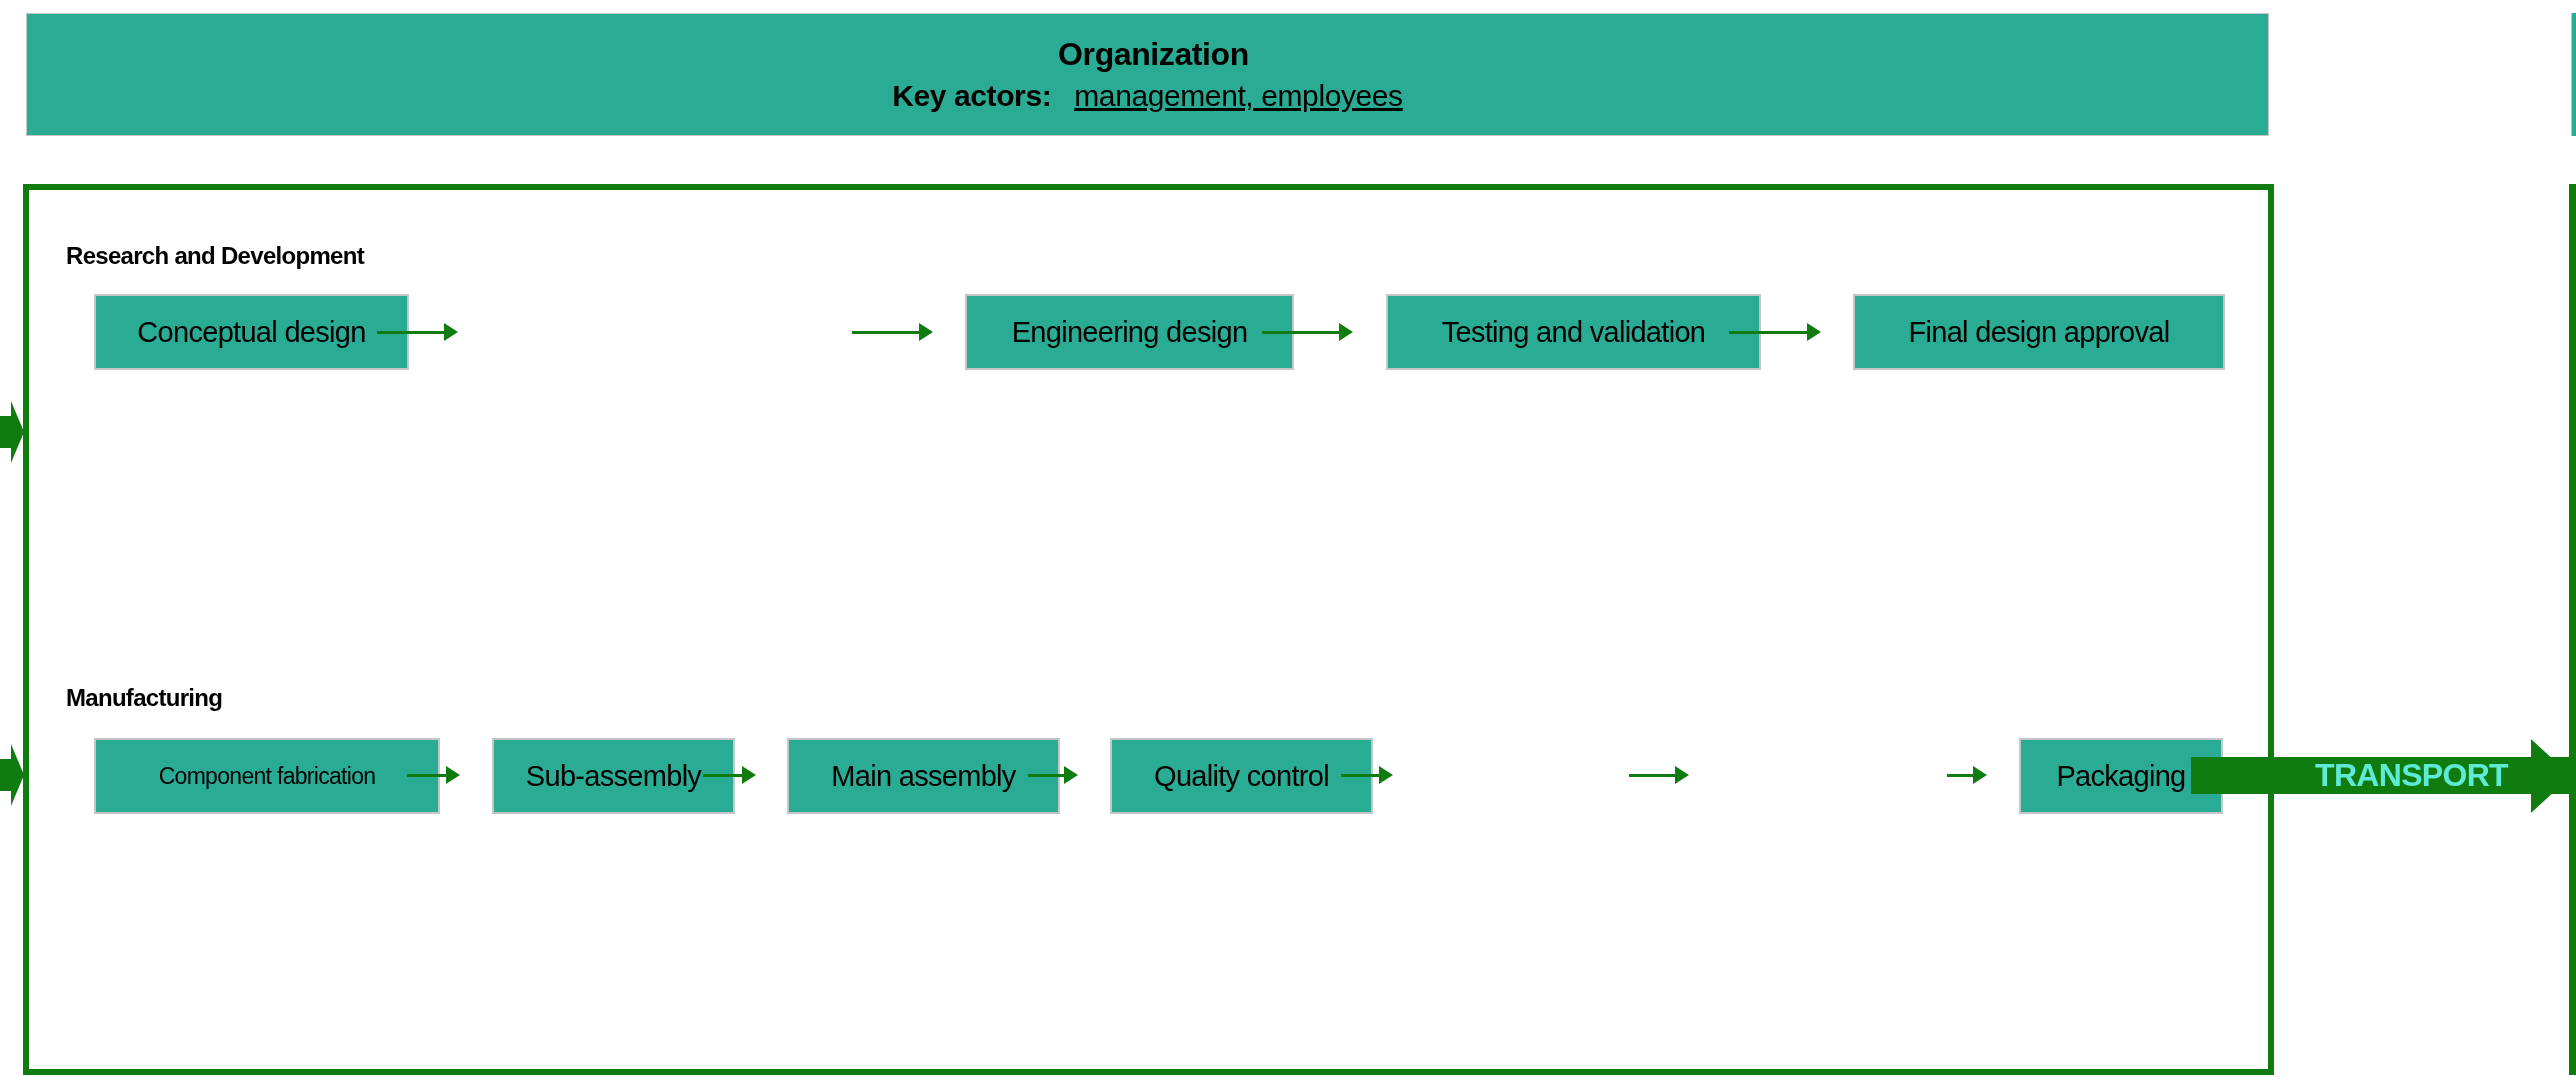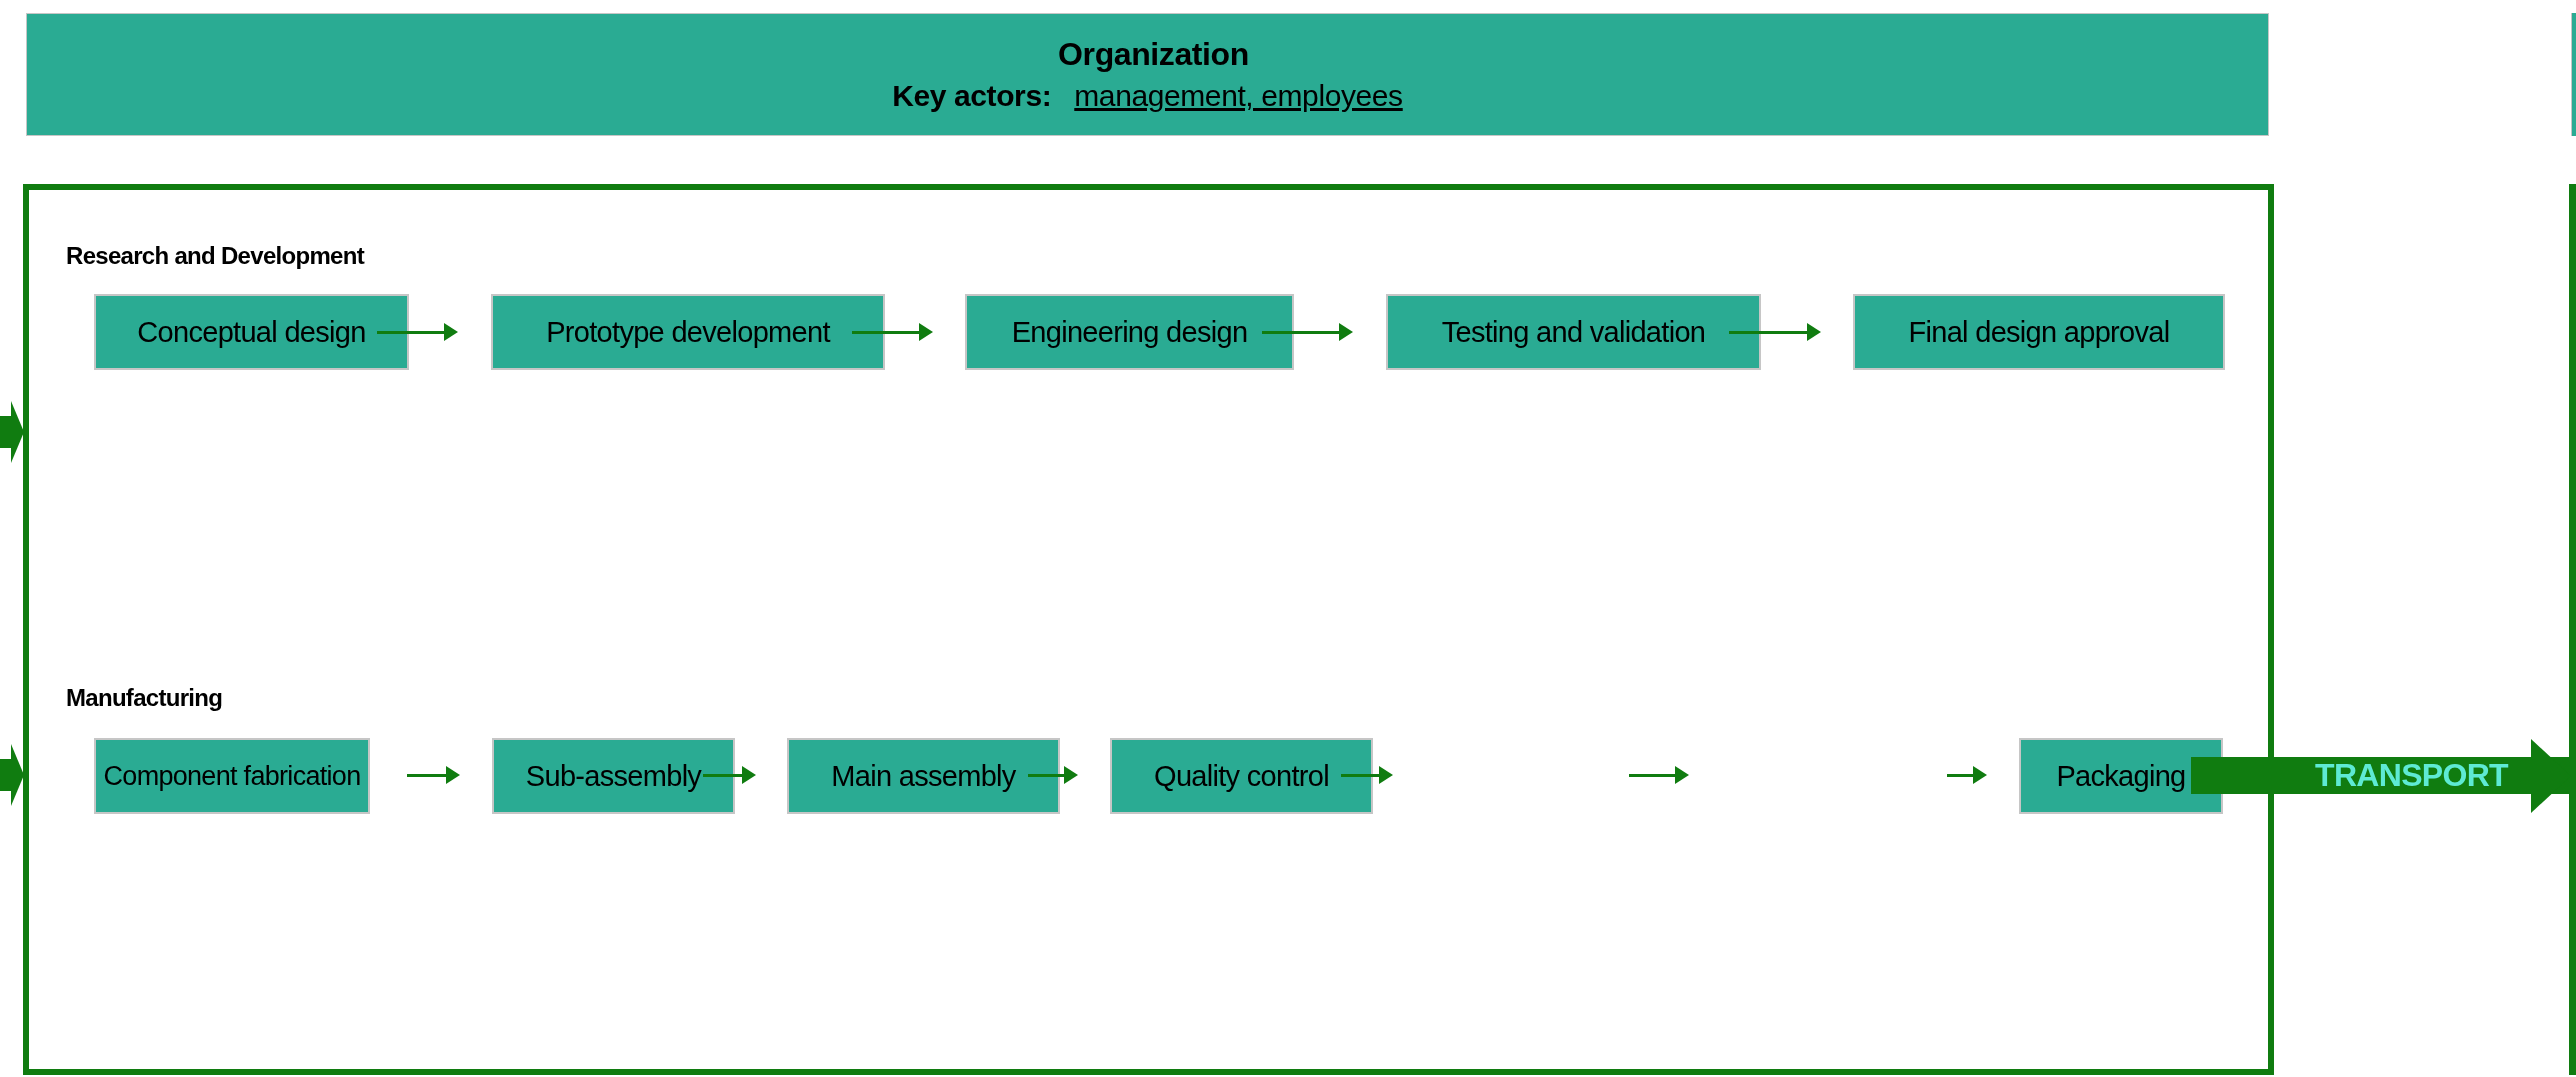--- a/index.html
+++ b/index.html
@@ -156,21 +156,20 @@
     <span class="e-head"></span>
   </div>
   <div class="entry-arrow" style="top:744px">
     <span class="e-stem"></span>
     <span class="e-head"></span>
   </div>
 
   <div class="section-label" style="left:66px; top:242px">Research and Development</div>
 
   <div class="step" style="left:62px;  top:294px; width:315px">Conceptual design</div>
-  <div class="step" style="left:459px; top:294px; width:394px">Prototype development</div>
   <div class="step" style="left:933px;top:294px; width:329px">Engineering design</div>
   <div class="step" style="left:1354px;top:294px; width:375px">Testing and validation</div>
   <div class="step" style="left:1821px;top:294px; width:372px">Final design approval</div>
 
   <div class="connector" style="left:377px; top:322px; width:81px">
       <span class="c-line"></span>
       <span class="c-head"></span>
     </div>
   <div class="connector" style="left:852px;top:322px; width:81px">
       <span class="c-line"></span>
@@ -180,21 +179,21 @@
       <span class="c-line"></span>
       <span class="c-head"></span>
     </div>
   <div class="connector" style="left:1729px;top:322px; width:92px">
       <span class="c-line"></span>
       <span class="c-head"></span>
     </div>
 
   <div class="section-label" style="left:66px; top:684px">Manufacturing</div>
 
-  <div class="step" style="left:62px;  top:738px; width:276px; font-size:27px">Component fabrication</div>
+  <div class="step" style="left:62px;  top:738px; width:346px; font-size:23px">Component fabrication</div>
   <div class="step" style="left:460px; top:738px; width:243px">Sub-assembly</div>
   <div class="step" style="left:755px;top:738px; width:273px">Main assembly</div>
   <div class="step" style="left:1078px;top:738px; width:263px">Quality control</div>
   <div class="step" style="left:1987px;top:738px; width:204px">Packaging</div>
 
   <div class="connector" style="left:407px; top:765px; width:53px">
       <span class="c-line"></span>
       <span class="c-head"></span>
     </div>
   <div class="connector" style="left:703px; top:765px; width:53px">

